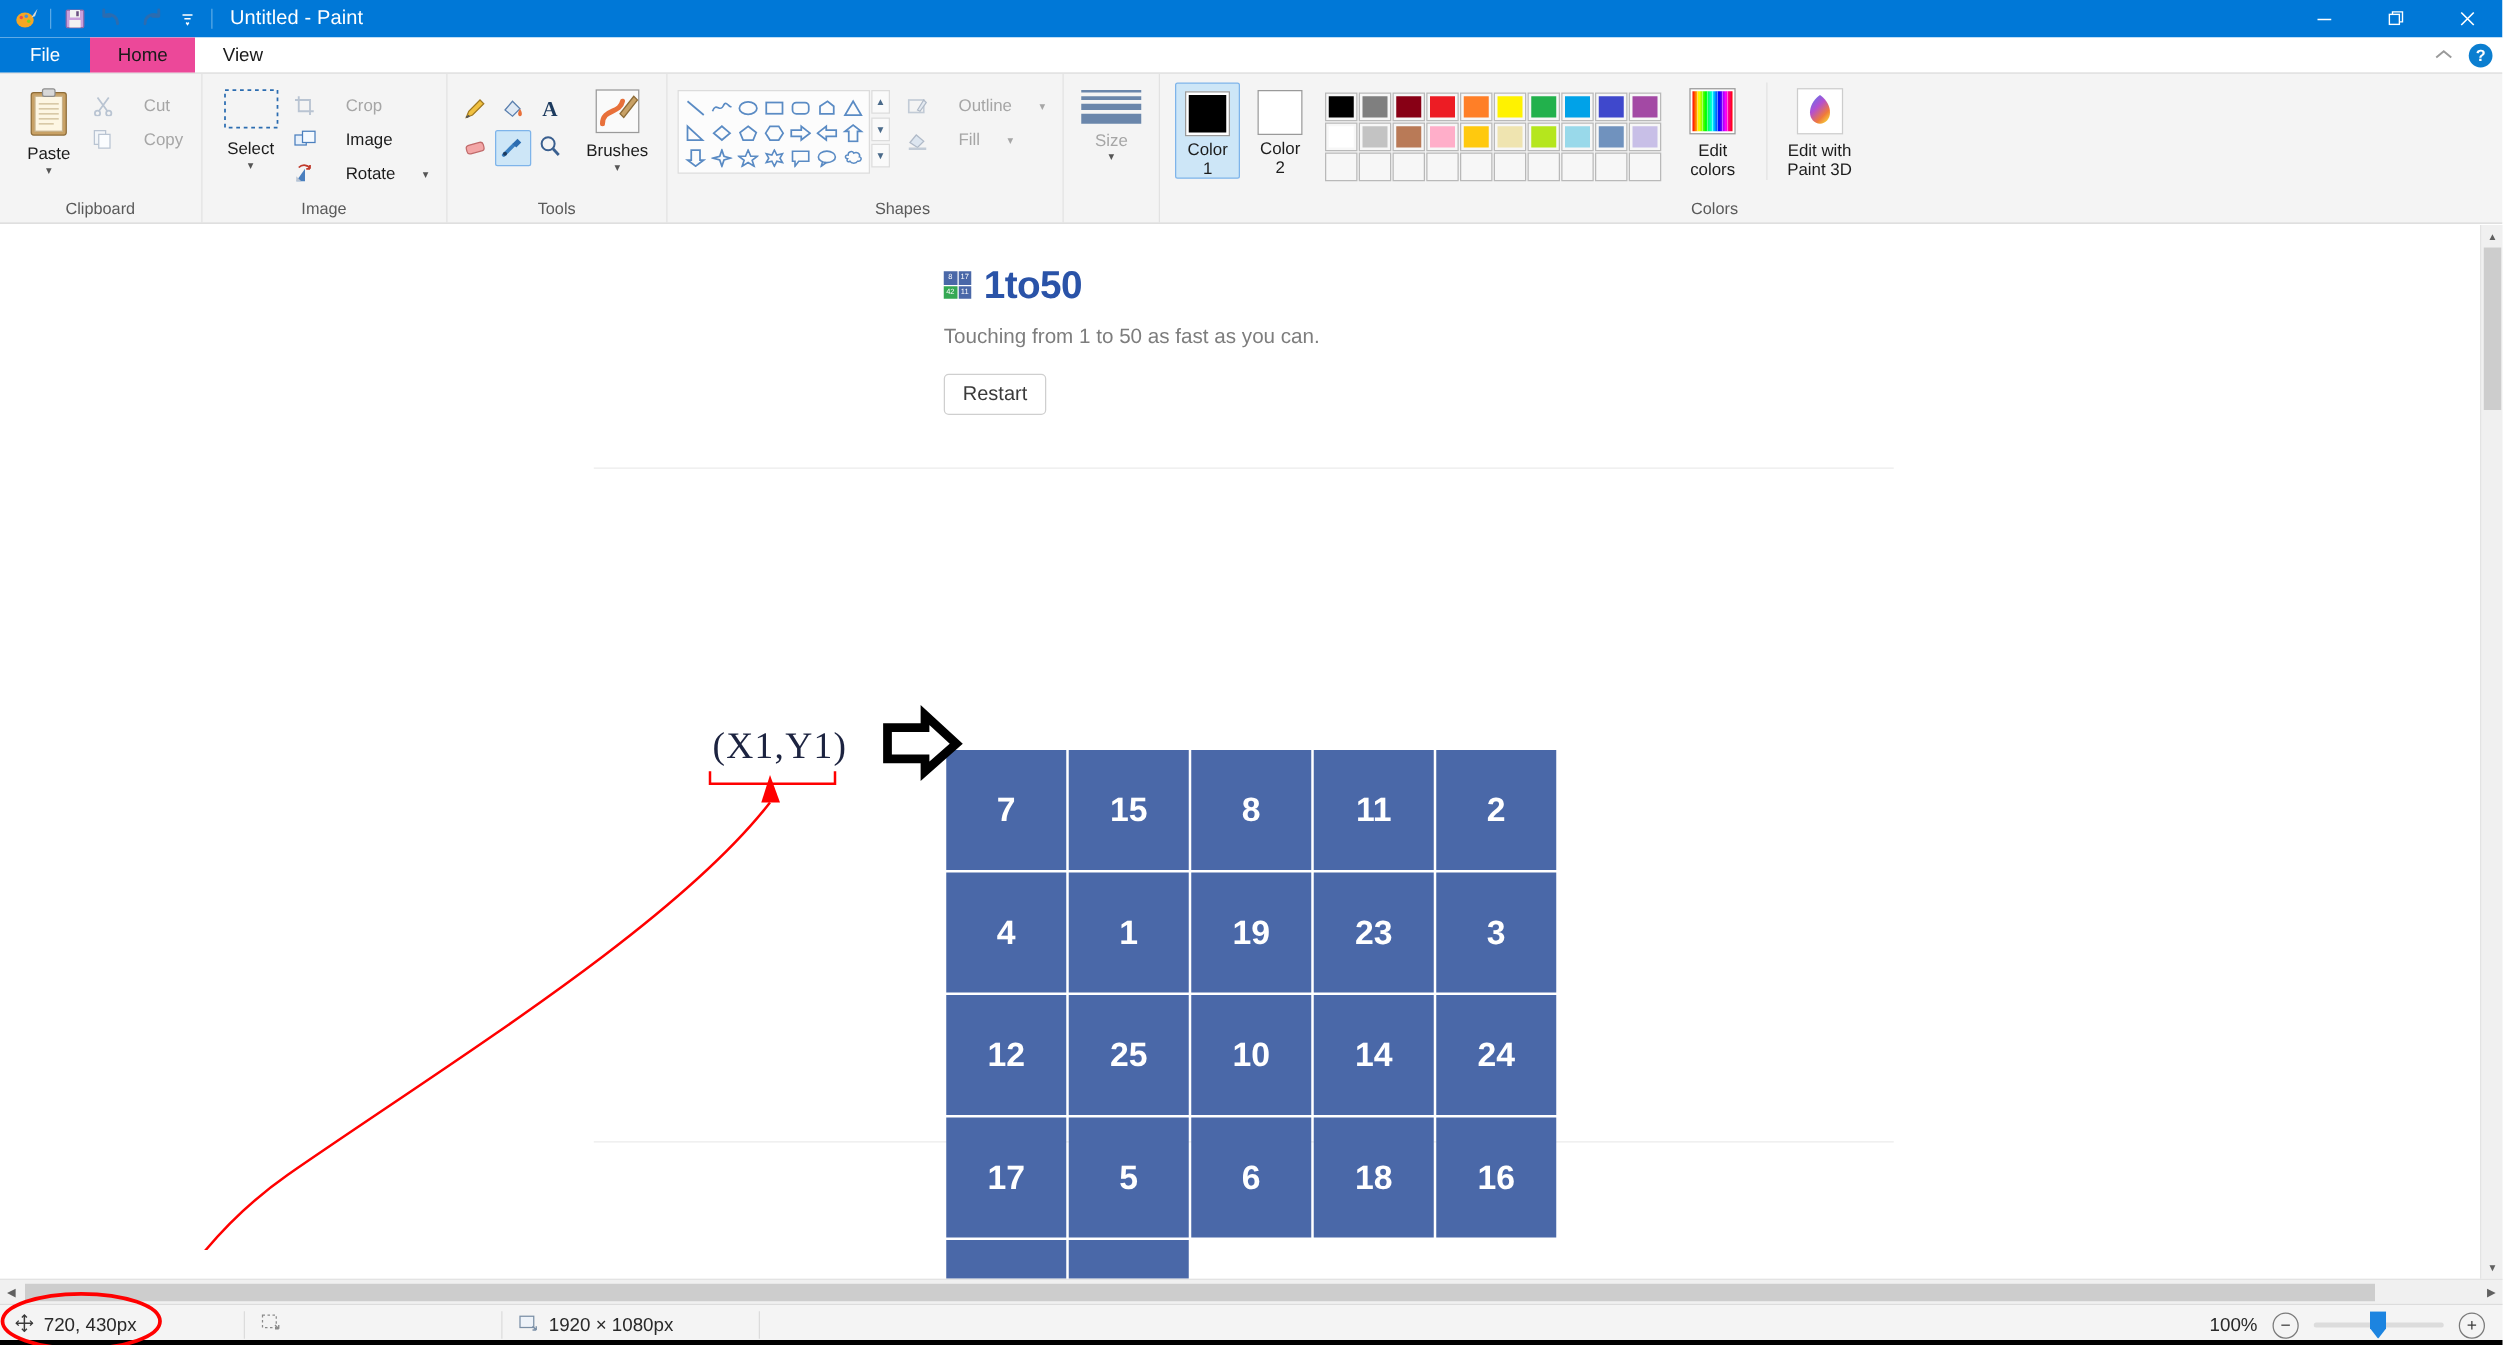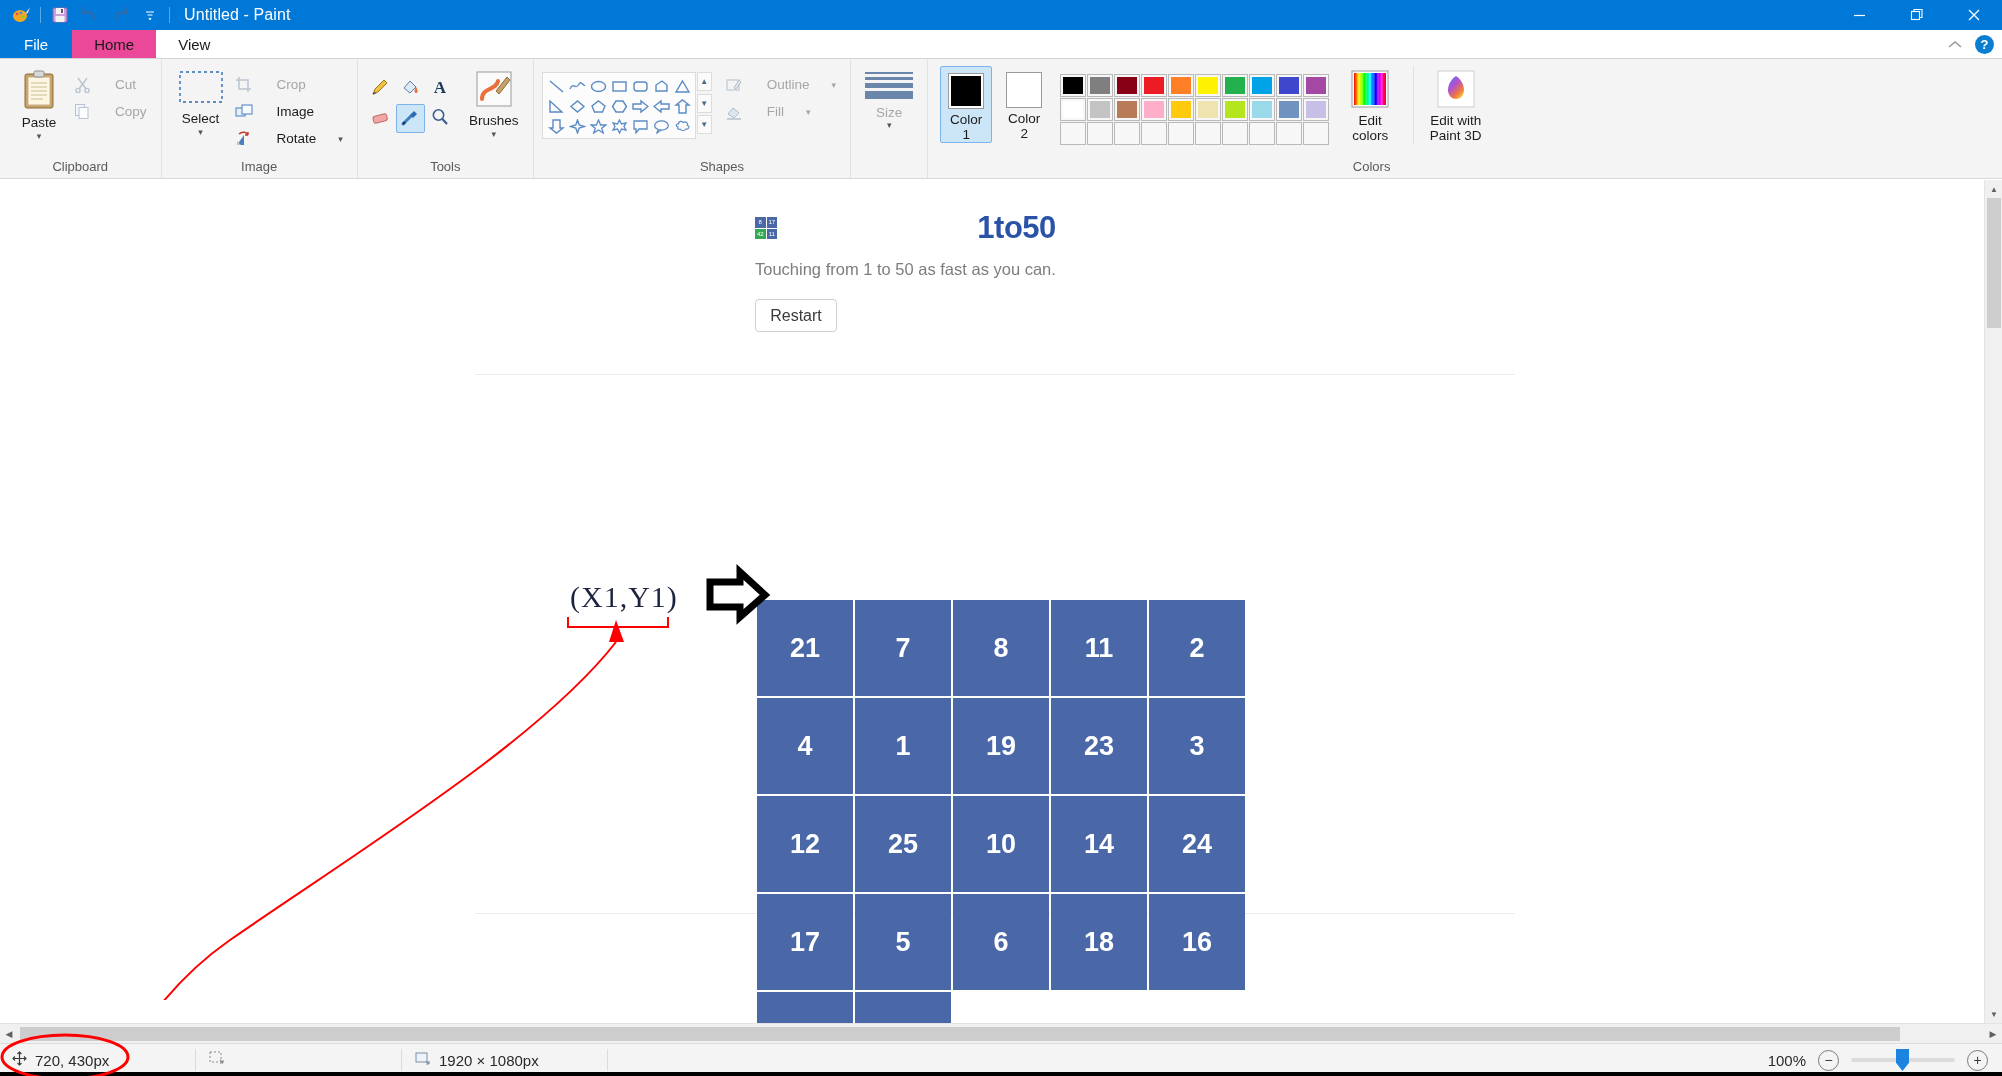--- a/index.html
+++ b/index.html
@@ -105,21 +105,21 @@
   
   #canvasarea {
     position: absolute; left: 0; top: 180px; width: 2002px; height: 843px;
     background: #ffffff; overflow: hidden;
   }
   #page { position: absolute; left: 0; top: 0; width: 1990px; height: 820px; background:#fff; }
 
   .hrule { position: absolute; height: 1px; background: #ececec; }
 
   #site-header { position: absolute; left: 755px; top: 30px; }
-  #site-title { display: flex; align-items: center; gap: 27px; justify-content: space-between; }
+  #site-title { display: flex; align-items: center; gap: 10px; }
   #favicon {
     width: 22px; height: 22px; display: grid;
     grid-template-columns: 1fr 1fr; grid-template-rows: 1fr 1fr; gap: 1px;
   }
   #favicon div { display: flex; align-items: center; justify-content: center; font-size: 6px; color: #fff; }
   #h1 { font-size: 31px; font-weight: bold; color: #2a53a8; letter-spacing: -.5px; }
   #subtitle { margin-top: 14px; font-size: 16.5px; color: #7d7d7d; }
   #restart {
     margin-top: 20px; width: 82px; height: 33px; background: #fff; border: 1px solid #cfcfcf;
     border-radius: 4px; font-size: 16px; color: #3a3a3a; font-family: "Liberation Sans", sans-serif;
@@ -731,22 +731,22 @@
           <div style="background:#34a853">42</div>
           <div style="background:#4a68a8">11</div>
         </div>
         <div id="h1">1to50</div>
       </div>
       <div id="subtitle">Touching from 1 to 50 as fast as you can.</div>
       <button id="restart">Restart</button>
     </div>
 
     <div id="grid">
-      <div class="cell">21</div>
       <div class="cell">7</div>
+      <div class="cell">15</div>
       <div class="cell">8</div>
       <div class="cell">11</div>
 
       <div class="cell">2</div>
       <div class="cell">4</div>
       <div class="cell">1</div>
 
       <div class="cell">19</div>
       <div class="cell">23</div>
       <div class="cell">3</div>

